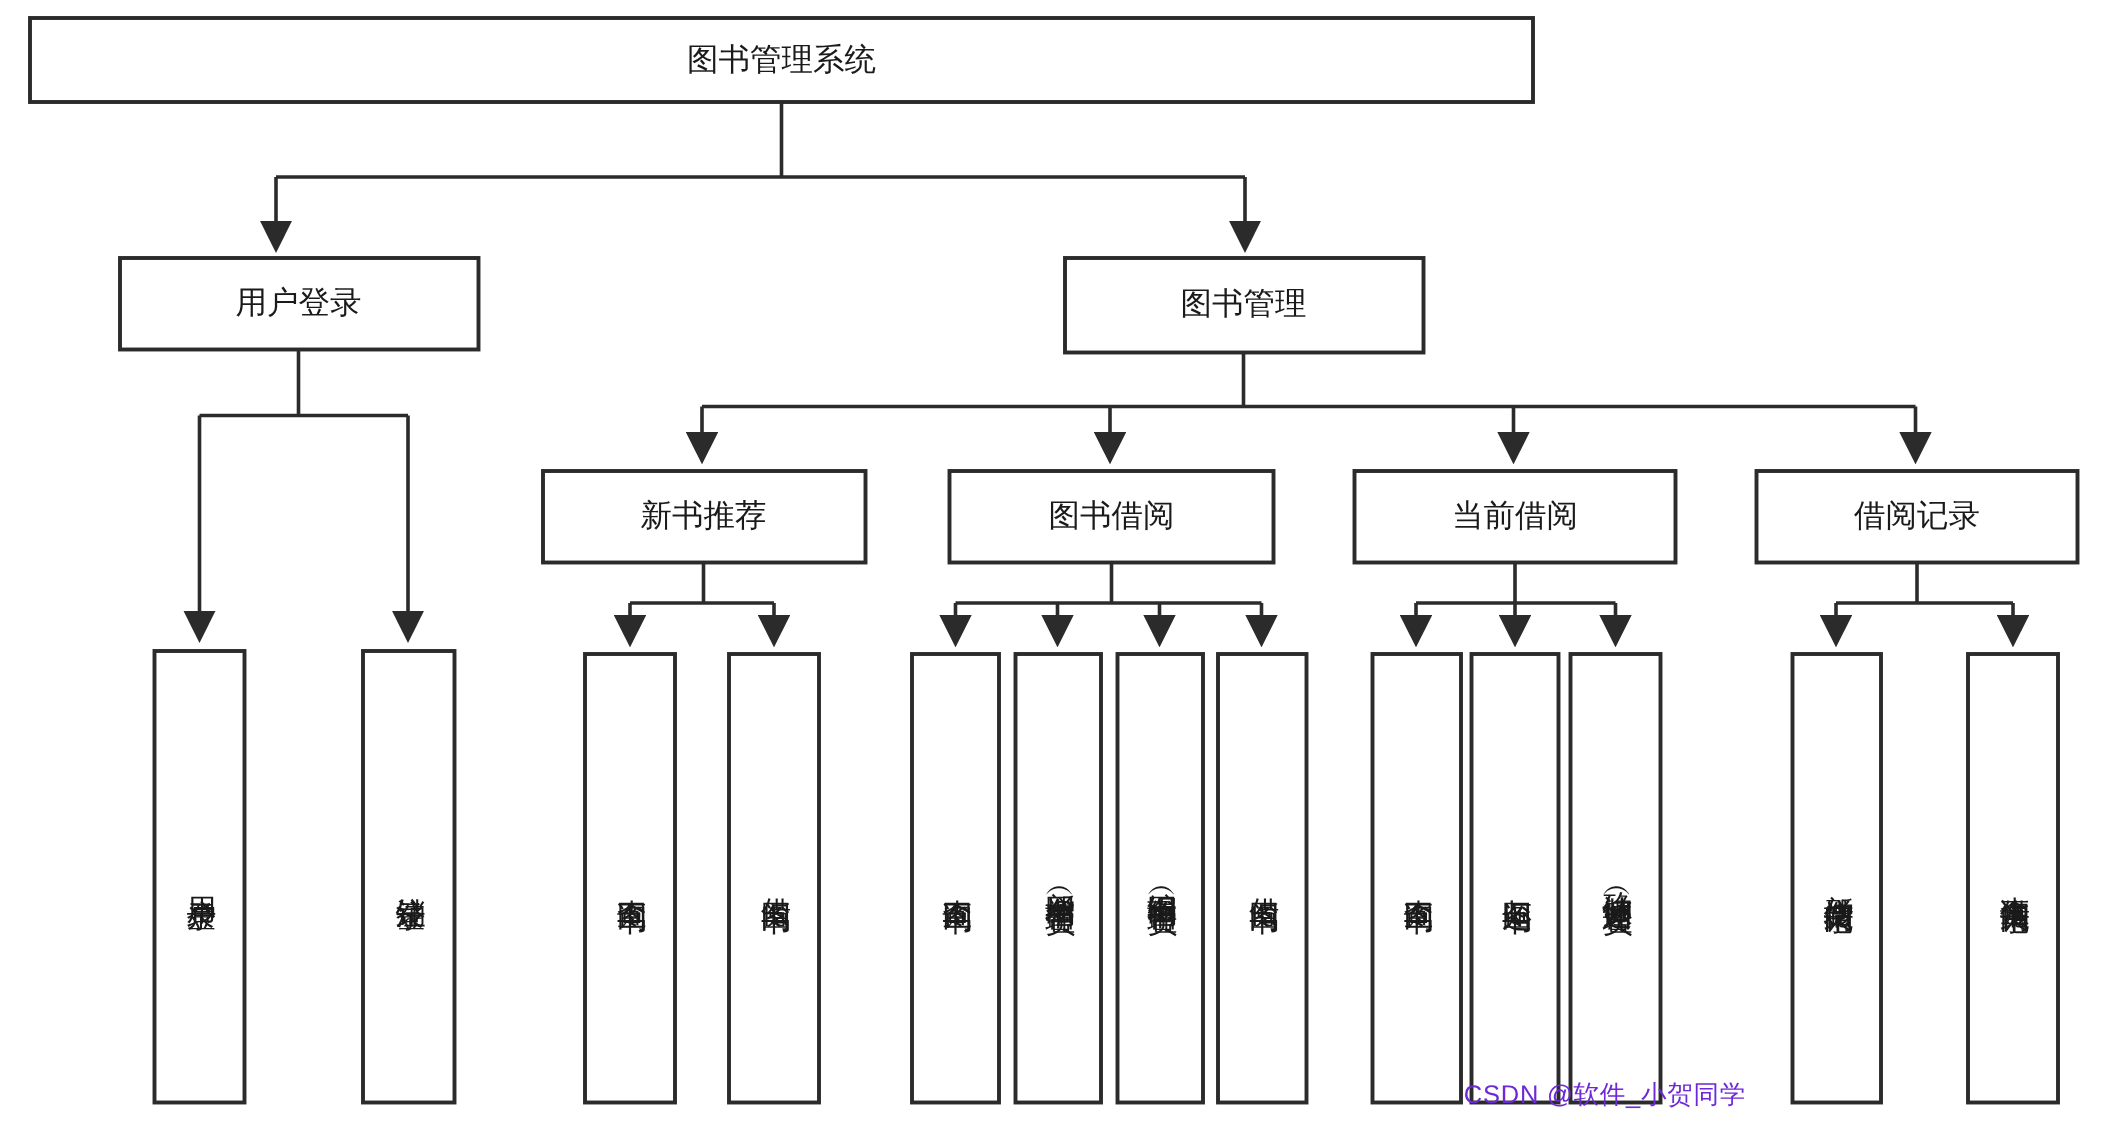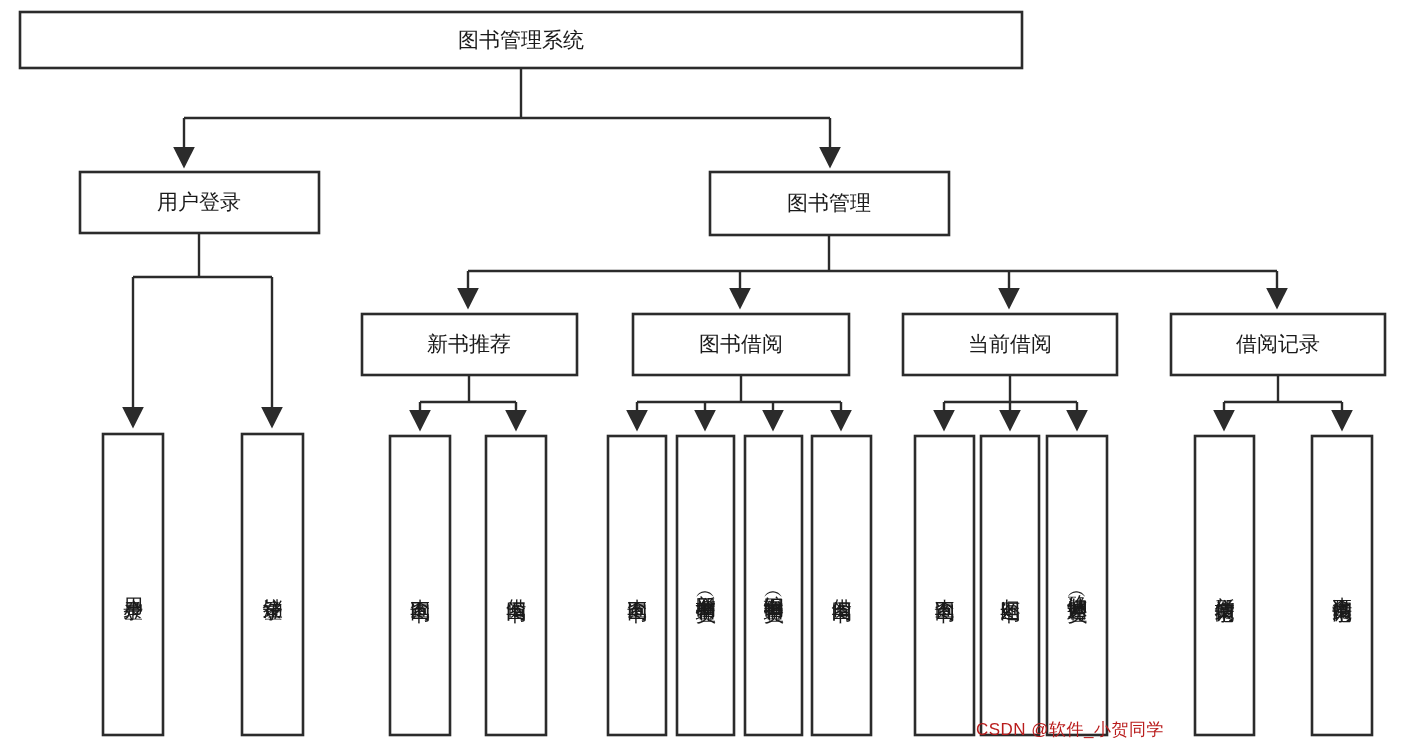--- a/index.html
+++ b/index.html
@@ -64,21 +64,21 @@
   }
   .arrow-head {
     fill: #2b2b2b;
   }
   .watermark {
     position: absolute;
     right: 8px;
     bottom: 6px;
     font-family: "Liberation Sans", "DejaVu Sans", sans-serif;
     font-size: 17px;
-    color: #b91c1c;
+    color: #6d28d9;
     letter-spacing: 0.5px;
     white-space: nowrap;
     pointer-events: none;
   }
 </style>
 </head>
 <body>
 
 <div id="diagram-root">
   <svg class="flow" viewBox="0 0 1405 747">

